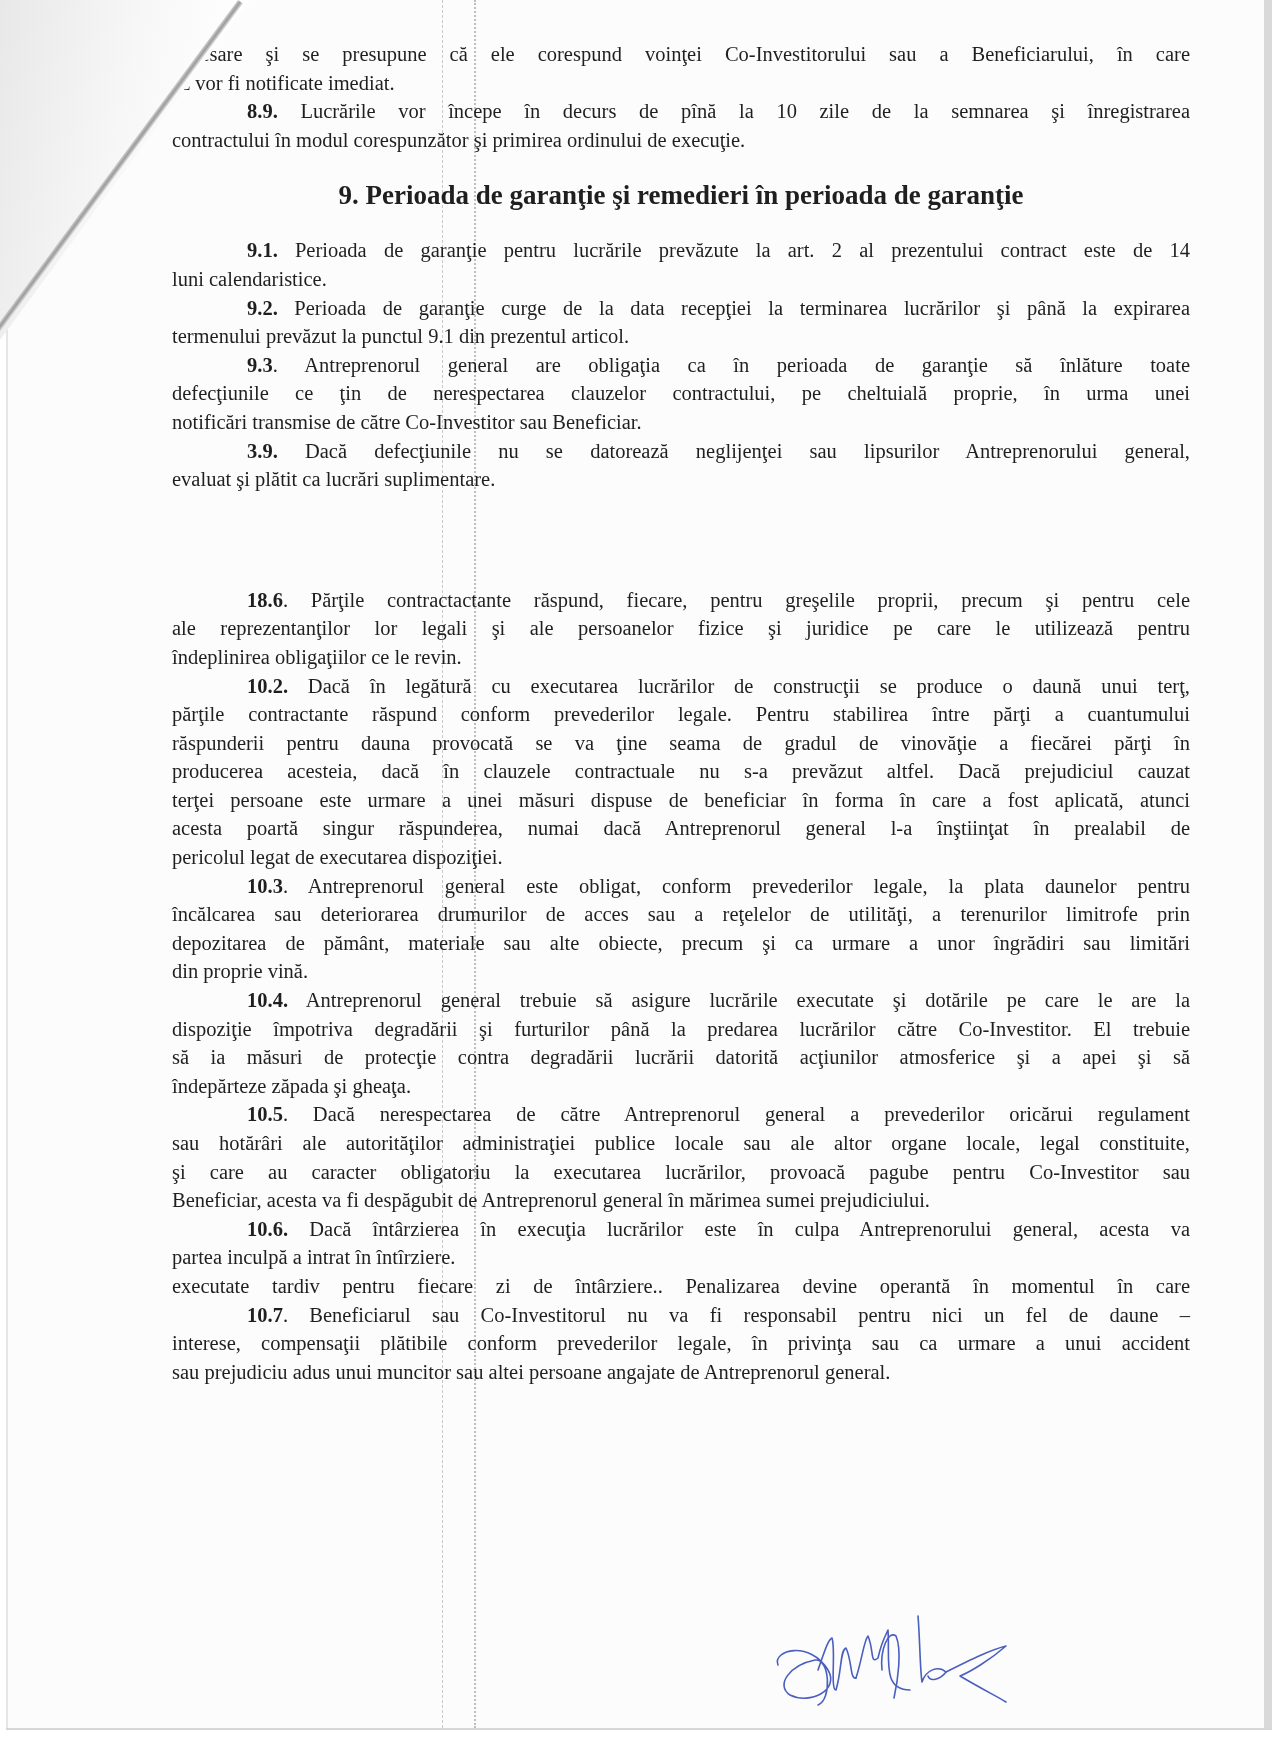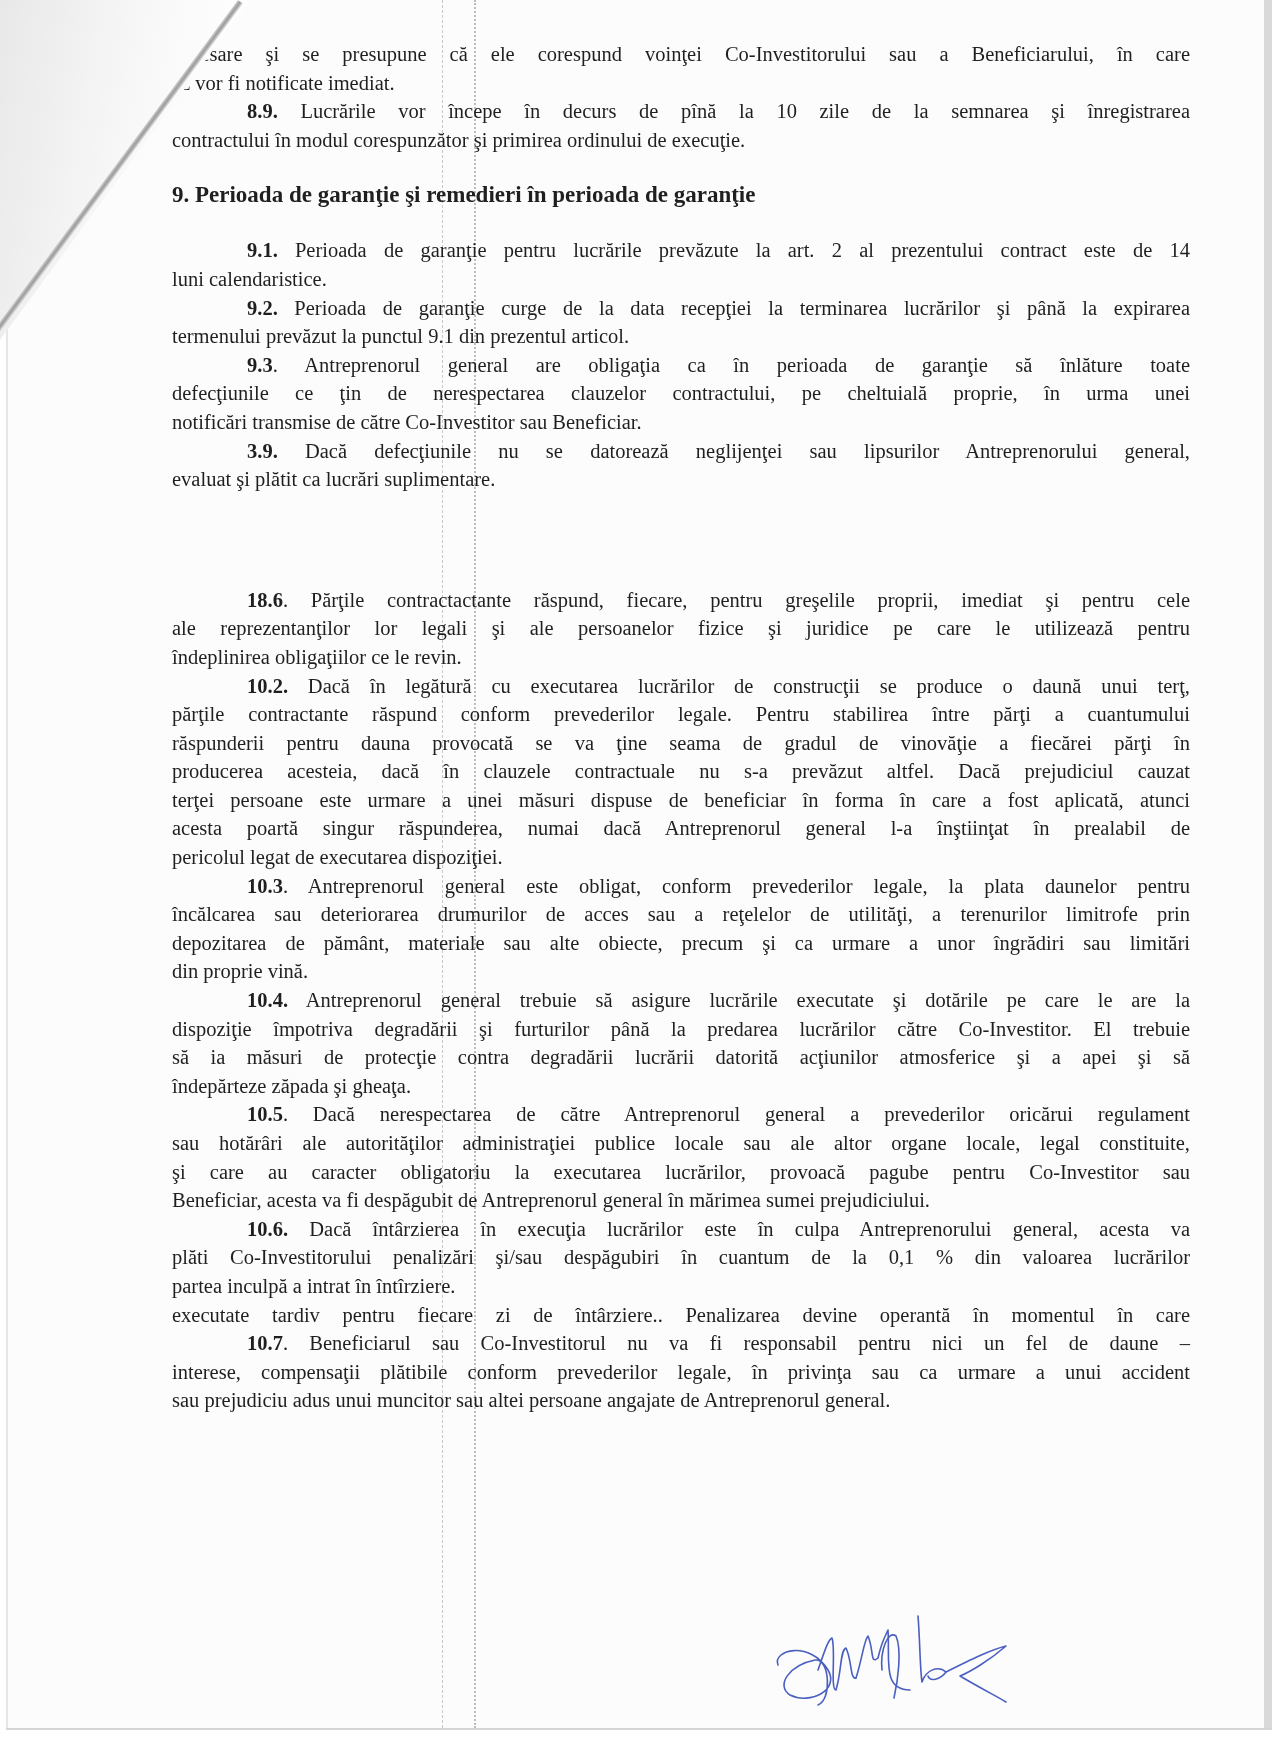--- a/index.html
+++ b/index.html
@@ -30,21 +30,21 @@
     border-left:1px dashed #c8c8c8;
   }
   .fold.a { left:436px; }
   .fold.b { left:468px; border-left:2px dotted #bdbdbd; }
 
   .content { position:absolute; left:172px; top:40px; width:1018px; }
   .line { font-size:20.5px; line-height:28.6px; text-align:justify; text-align-last:justify; white-space:nowrap; }
   .line.last { text-align-last:left; }
   .p-indent { padding-left:75px; }
   .num { font-weight:bold; }
-  .heading { font-weight:bold; font-size:23px; line-height:28px; }
+  .heading { font-weight:bold; font-size:27px; text-align:center; line-height:28px; }
   .gap-sm { height:27px; }
   .gap-md { height:32px; }
   .gap-lg { height:60px; }
   .signature { position:absolute; left:770px; top:1610px; width:280px; height:110px; }
 </style>
 </head>
 <body>
 
 <div class="page">
   <div class="fold a"></div>
@@ -85,21 +85,21 @@
 
   <div>
     <div class="line p-indent"><span class="num">3.9.</span><span> Dacă defecţiunile nu se datorează neglijenţei sau lipsurilor Antreprenorului general,</span></div>
     <div class="line last">evaluat şi plătit ca lucrări suplimentare.</div>
   </div>
 
   <div class="gap-lg"></div>
   <div class="gap-md"></div>
 
   <div>
-    <div class="line p-indent"><span class="num">18.6</span><span>. Părţile contractactante răspund, fiecare, pentru greşelile proprii, imediat şi pentru cele</span></div>
+    <div class="line p-indent"><span class="num">18.6</span><span>. Părţile contractactante răspund, fiecare, pentru greşelile proprii, precum şi pentru cele</span></div>
     <div class="line">ale reprezentanţilor lor legali şi ale persoanelor fizice şi juridice pe care le utilizează pentru</div>
     <div class="line last">îndeplinirea obligaţiilor ce le revin.</div>
   </div>
 
   <div>
     <div class="line p-indent"><span class="num">10.2.</span><span> Dacă în legătură cu executarea lucrărilor de construcţii se produce o daună unui terţ,</span></div>
     <div class="line">părţile contractante răspund conform prevederilor legale. Pentru stabilirea între părţi a cuantumului</div>
     <div class="line">răspunderii pentru dauna provocată se va ţine seama de gradul de vinovăţie a fiecărei părţi în</div>
     <div class="line">producerea acesteia, dacă în clauzele contractuale nu s-a prevăzut altfel. Dacă prejudiciul cauzat</div>
     <div class="line">terţei persoane este urmare a unei măsuri dispuse de beneficiar în forma în care a fost aplicată, atunci</div>
@@ -123,21 +123,20 @@
 
   <div>
     <div class="line p-indent"><span class="num">10.5</span><span>. Dacă nerespectarea de către Antreprenorul general a prevederilor oricărui regulament</span></div>
     <div class="line">sau hotărâri ale autorităţilor administraţiei publice locale sau ale altor organe locale, legal constituite,</div>
     <div class="line">şi care au caracter obligatoriu la executarea lucrărilor, provoacă pagube pentru Co-Investitor sau</div>
     <div class="line last">Beneficiar, acesta va fi despăgubit de Antreprenorul general în mărimea sumei prejudiciului.</div>
   </div>
 
   <div>
     <div class="line p-indent"><span class="num">10.6.</span><span> Dacă întârzierea în execuţia lucrărilor este în culpa Antreprenorului general, acesta va</span></div>
-    <div class="line">plăti Co-Investitorului penalizări şi/sau despăgubiri în cuantum de la 0,1 % din valoarea lucrărilor</div>
     <div class="line last">partea inculpă a intrat în întîrziere.</div>
     <div class="line">executate tardiv pentru fiecare zi de întârziere.. Penalizarea devine operantă în momentul în care</div>
   </div>
 
   <div>
     <div class="line p-indent"><span class="num">10.7</span><span>. Beneficiarul sau Co-Investitorul nu va fi responsabil pentru nici un fel de daune –</span></div>
     <div class="line">interese, compensaţii plătibile conform prevederilor legale, în privinţa sau ca urmare a unui accident</div>
     <div class="line last">sau prejudiciu adus unui muncitor sau altei persoane angajate de Antreprenorul general.</div>
   </div>
 </div>

